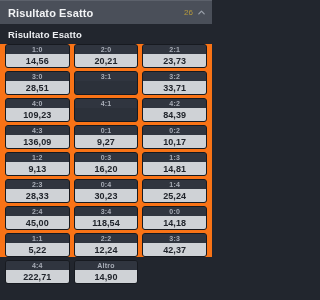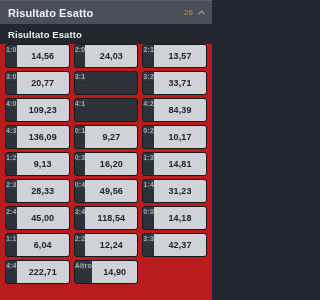--- a/index.html
+++ b/index.html
@@ -10,22 +10,22 @@
   body {
     width: 212px;
     height: 300px;
     overflow: hidden;
     font-family: "Liberation Sans", sans-serif;
     -webkit-font-smoothing: antialiased;
   }
 
   .panel {
     width: 212px;
-    height: 300px;
-    background: #b91c1c;
+    height: 257px;
+    background: #f97316;
     display: flex;
     flex-direction: column;
     position: relative;
   }
 
   
   .market-header {
     height: 24px;
     min-height: 24px;
     background: #4a4f59;
@@ -97,21 +97,21 @@
     min-height: 24px;
   }
   .odds-cell {
     width: 66px;
     height: 24px;
     box-sizing: border-box;
     border: 1px solid #171a20;
     border-radius: 3px;
     overflow: hidden;
     display: flex;
-    flex-direction: row;
+    flex-direction: column;
     background: #2c313a;
     cursor: pointer;
   }
   .odds-cell-label {
     height: 9px;
     background: #30353f;
     color: #a9aeb8;
     font-size: 7px;
     font-weight: bold;
     line-height: 9px;
@@ -160,31 +160,31 @@
   </div>
 
   <div class="odds-grid">
       <div class="odds-row">
         <div class="odds-cell">
           <div class="odds-cell-label">1:0</div>
           <div class="odds-cell-value">14,56</div>
         </div>
         <div class="odds-cell">
           <div class="odds-cell-label">2:0</div>
-          <div class="odds-cell-value">24,03</div>
+          <div class="odds-cell-value">20,21</div>
         </div>
         <div class="odds-cell">
           <div class="odds-cell-label">2:1</div>
-          <div class="odds-cell-value">13,57</div>
+          <div class="odds-cell-value">23,73</div>
         </div>
       </div>
       <div class="odds-row">
         <div class="odds-cell">
           <div class="odds-cell-label">3:0</div>
-          <div class="odds-cell-value">20,77</div>
+          <div class="odds-cell-value">28,51</div>
         </div>
         <div class="odds-cell">
           <div class="odds-cell-label">3:1</div>
         </div>
         <div class="odds-cell">
           <div class="odds-cell-label">3:2</div>
           <div class="odds-cell-value">33,71</div>
         </div>
       </div>
       <div class="odds-row">
@@ -228,45 +228,45 @@
           <div class="odds-cell-value">14,81</div>
         </div>
       </div>
       <div class="odds-row">
         <div class="odds-cell">
           <div class="odds-cell-label">2:3</div>
           <div class="odds-cell-value">28,33</div>
         </div>
         <div class="odds-cell">
           <div class="odds-cell-label">0:4</div>
-          <div class="odds-cell-value">49,56</div>
+          <div class="odds-cell-value">30,23</div>
         </div>
         <div class="odds-cell">
           <div class="odds-cell-label">1:4</div>
-          <div class="odds-cell-value">31,23</div>
+          <div class="odds-cell-value">25,24</div>
         </div>
       </div>
       <div class="odds-row">
         <div class="odds-cell">
           <div class="odds-cell-label">2:4</div>
           <div class="odds-cell-value">45,00</div>
         </div>
         <div class="odds-cell">
           <div class="odds-cell-label">3:4</div>
           <div class="odds-cell-value">118,54</div>
         </div>
         <div class="odds-cell">
           <div class="odds-cell-label">0:0</div>
           <div class="odds-cell-value">14,18</div>
         </div>
       </div>
       <div class="odds-row">
         <div class="odds-cell">
           <div class="odds-cell-label">1:1</div>
-          <div class="odds-cell-value">6,04</div>
+          <div class="odds-cell-value">5,22</div>
         </div>
         <div class="odds-cell">
           <div class="odds-cell-label">2:2</div>
           <div class="odds-cell-value">12,24</div>
         </div>
         <div class="odds-cell">
           <div class="odds-cell-label">3:3</div>
           <div class="odds-cell-value">42,37</div>
         </div>
       </div>

